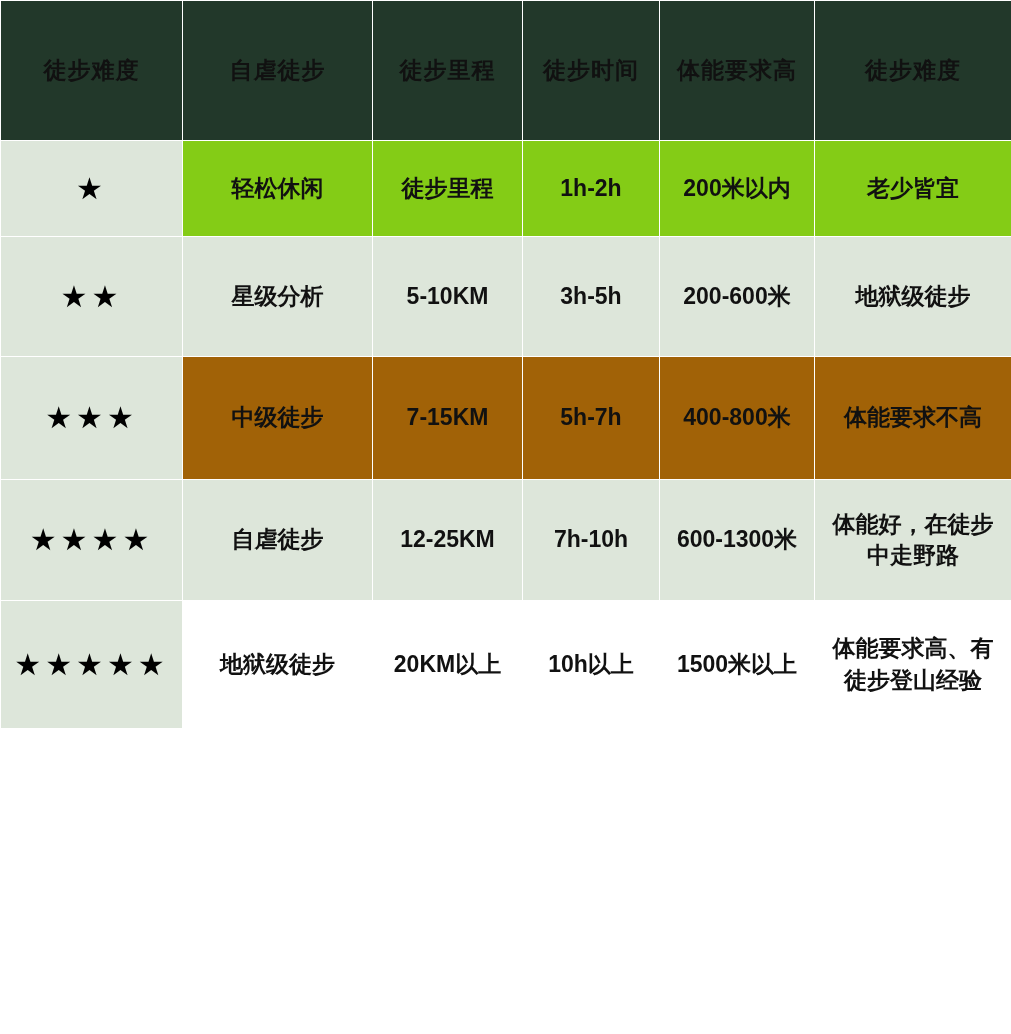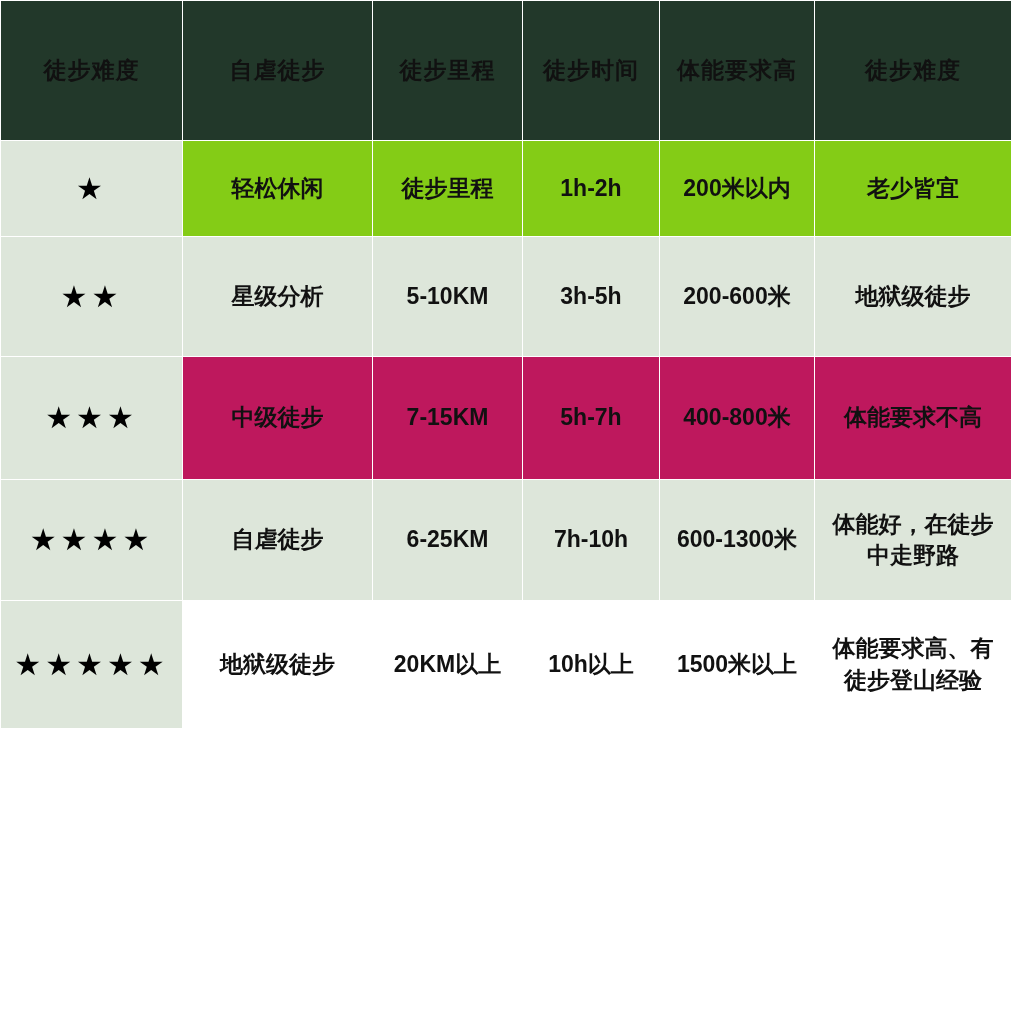--- a/index.html
+++ b/index.html
@@ -51,21 +51,21 @@
     background: #dde6da;
     font-size: 30px;
     letter-spacing: 4px;
     color: #000000;
     line-height: 1;
     white-space: nowrap;
   }
 
   tbody tr.r1 td { background: #84cc16; height: 96px; }
   tbody tr.r2 td { background: #dde6da; height: 120px; }
-  tbody tr.r3 td { background: #be185d; height: 123px; }
+  tbody tr.r3 td { background: #a16207; height: 123px; }
   tbody tr.r4 td { background: #dde6da; height: 121px; }
   tbody tr.r5 td { background: #ffffff; height: 128px; }
 
   tbody tr.r1 td.stars,
   tbody tr.r3 td.stars,
   tbody tr.r5 td.stars { background: #dde6da; }
 
   .star-1 { font-size: 24px; }
   .star-2 { font-size: 28px; }
   .star-3 { font-size: 30px; }
@@ -130,21 +130,21 @@
         <td class="stars star-3">★★★</td>
         <td>中级徒步</td>
         <td>7-15KM</td>
         <td>5h-7h</td>
         <td>400-800米</td>
         <td>体能要求不高</td>
       </tr>
       <tr class="r4">
         <td class="stars star-4">★★★★</td>
         <td>自虐徒步</td>
-        <td>6-25KM</td>
+        <td>12-25KM</td>
         <td>7h-10h</td>
         <td>600-1300米</td>
         <td>体能好，在徒步中走野路</td>
       </tr>
       <tr class="r5">
         <td class="stars star-5">★★★★★</td>
         <td>地狱级徒步</td>
         <td>20KM以上</td>
         <td>10h以上</td>
         <td>1500米以上</td>

